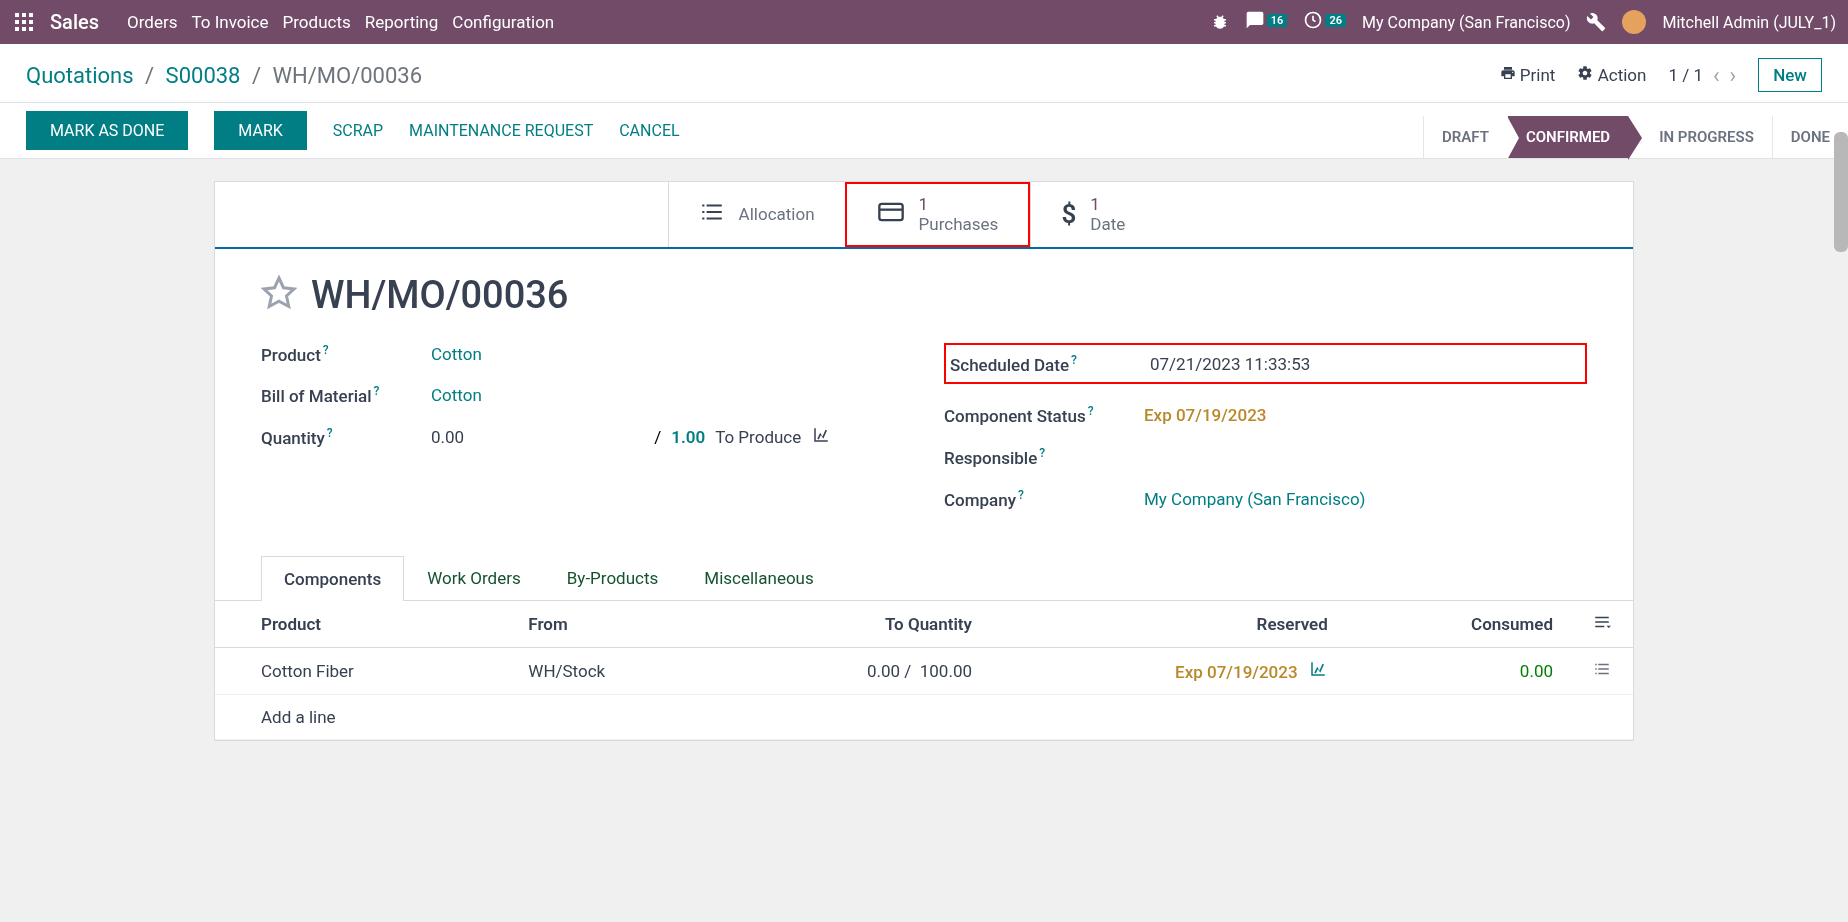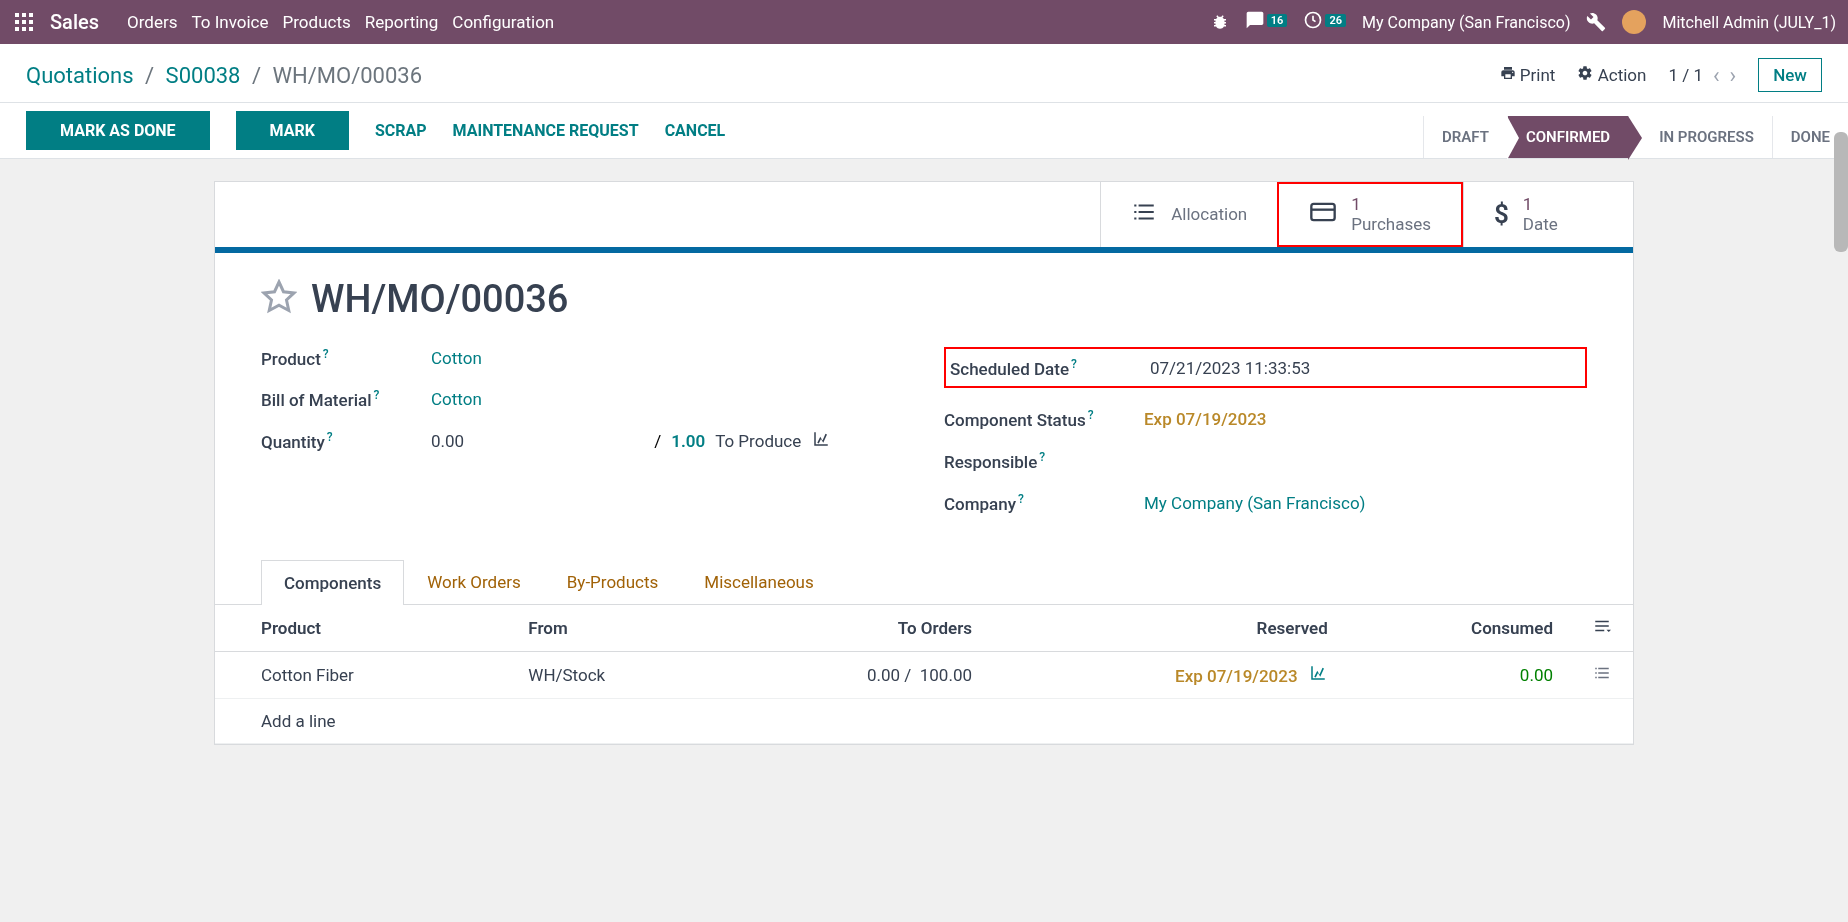--- a/index.html
+++ b/index.html
@@ -21,40 +21,40 @@
 .breadcrumb .sep { color: #6c757d; margin: 0 6px; }
 .breadcrumb .last { color: #6c757d; }
 .control-right { margin-left: auto; display: flex; align-items: center; gap: 22px; font-size: 17px; color: #374151;}
 .pager { display: flex; align-items: center; gap: 10px; }
 .chev { color: #9ca3af; font-size: 22px; }
 .btn-new { border: 1px solid #017e84; color: #017e84; background: #fff; padding: 6px 14px; font-size: 17px; font-weight: 500; }
 
 
 .statusbar { background: #fff; display: flex; border-bottom: 1px solid #dee2e6; }
 .statusbar-left { display: flex; align-items: center; gap: 26px; padding: 8px 26px; }
-.btn-primary { background: #017e84; color: #fff; border: none; padding: 10px 34px; font-size: 16px; font-weight: 700; }
-.btn-secondary { background: #fff; color: #017e84; border: none; font-size: 16px; font-weight: 700; }
+.btn-primary { background: #017e84; color: #fff; border: none; padding: 10px 24px; font-size: 16px; font-weight: 400; }
+.btn-secondary { background: #fff; color: #017e84; border: none; font-size: 16px; font-weight: 400; }
 .statusbar-right { margin-left: auto; display: flex; align-items: flex-end; }
 .stage { padding: 12px 18px; font-size: 15px; font-weight: 600; color: #6b7280; border-left: 1px solid #e5e7eb; position: relative; }
 .stage.active { background: #714B67; color: #fff; }
 .stage.active::after {
   content: ''; position: absolute; right: -14px; top: 0; width: 0; height: 0;
   border-top: 22px solid transparent; border-bottom: 22px solid transparent;
   border-left: 14px solid #714B67; z-index: 2;
 }
 .stage.before-active::after {
   content: ''; position: absolute; right: -12px; top: 0; width: 0; height: 0;
   border-top: 22px solid transparent; border-bottom: 22px solid transparent;
   border-left: 12px solid #fff; z-index: 1;
 }
 
 
 .sheet-wrap { padding: 0; display: flex; justify-content: center; }
 .sheet { background: #fff; border: 1px solid #d8dadd; width: 1420px; margin-top: 22px; }
-.stat-buttons { display: flex; justify-content: flex-end; border-bottom: 6px solid #0369a1; padding-left: 20px; }
+.stat-buttons { display: flex; justify-content: center; border-bottom: 2px solid #0369a1; padding-left: 20px; }
 .stat-btn { border-left: 1px solid #d8dadd; padding: 10px 30px; display: flex; align-items: center; gap: 14px; font-size: 17px; color: #6b7280; min-width: 170px; }
 .stat-btn .num { color: #714B67; font-size: 17px; }
 .stat-btn .label { color: #6b7280; }
 .stat-text { display: flex; flex-direction: column; line-height: 1.2; }
 .stat-btn.highlighted { border: 2px solid #ff0000; }
 
 .body-pad { padding: 24px 46px 0 46px; }
 .title-row { display: flex; align-items: center; gap: 14px; margin-bottom: 26px; }
 .title-row h1 { font-size: 38px; font-weight: 550; color: #374151; }
 
@@ -64,21 +64,21 @@
 .flabel { width: 170px; color: #374151; font-weight: 550; }
 .fhelp { color: #017e84; font-size: 12px; vertical-align: super; margin-left: 2px; }
 .fval { color: #017e84; }
 .fval.plain { color: #374151; }
 .fval.warn { color: #b98828; font-weight: 500; }
 .qty-row { display: flex; align-items: center; gap: 10px; }
 .red-box { border: 2px solid #ff0000; padding: 8px 4px; }
 
 
 .tabs { display: flex; border-bottom: 1px solid #d8dadd; padding: 0 46px; margin-top: 26px;}
-.tab { padding: 12px 22px; font-size: 17px; color: #a16207; border: 1px solid transparent; border-bottom: none; }
+.tab { padding: 12px 22px; font-size: 17px; color: #14532d; border: 1px solid transparent; border-bottom: none; }
 .tab.active { border-color: #d8dadd; background: #fff; color: #374151; font-weight: 500; position: relative; top: 1px; }
 
 
 .tbl { width: 100%; border-collapse: collapse; }
 .tbl th { text-align: left; padding: 12px 20px; font-size: 17px; font-weight: 600; color: #374151; border-bottom: 1px solid #d8dadd;}
 .tbl th.r, .tbl td.r { text-align: right; }
 .tbl td { padding: 12px 20px; font-size: 17px; color: #374151; border-bottom: 1px solid #eef0f1;}
 .tbl td.warn { color: #b98828; font-weight: 500; }
 .tbl td.green { color: #008000; }
 .addline { color: #017e84; padding: 14px 20px; font-size: 17px; }
@@ -282,21 +282,21 @@
       <div class="tab">Work Orders</div>
       <div class="tab">By-Products</div>
       <div class="tab">Miscellaneous</div>
     </div>
 
     <table class="tbl">
       <thead>
         <tr>
           <th style="padding-left:46px">Product</th>
           <th>From</th>
-          <th class="r">To Orders</th>
+          <th class="r">To Quantity</th>
           <th class="r">Reserved</th>
           <th class="r">Consumed</th>
           <th style="width:60px">
             <svg width="18" height="18" viewBox="0 0 24 24" fill="#374151">
                 <path d="M3 17h12v2H3zm0-6h18v2H3zm0-6h18v2H3zM18 17l3 3 3-3h-6z"></path>
               </svg>
           </th>
         </tr>
       </thead>
       <tbody>

